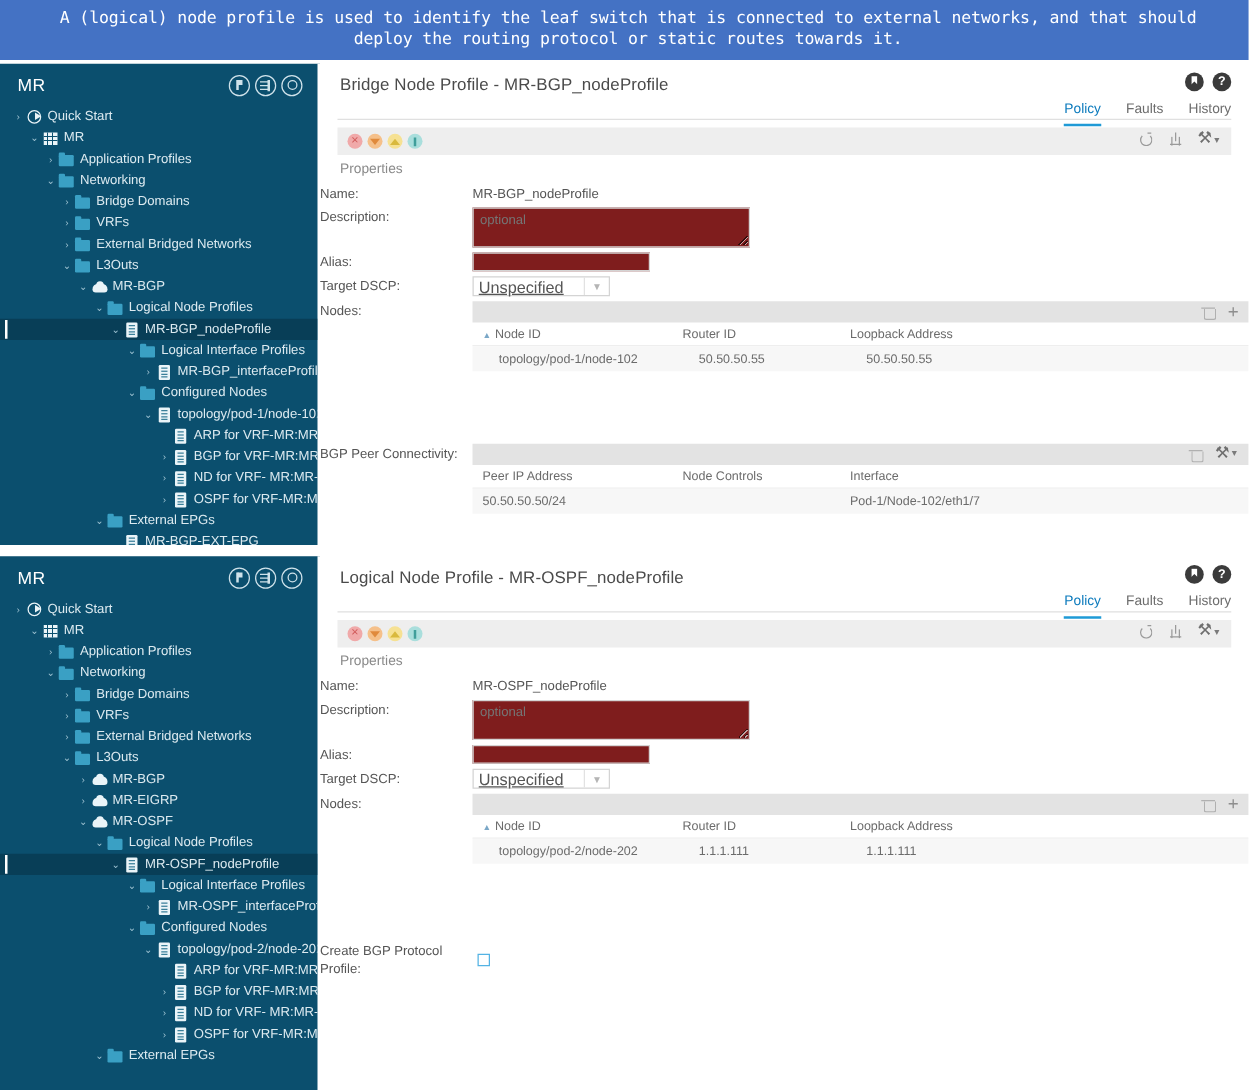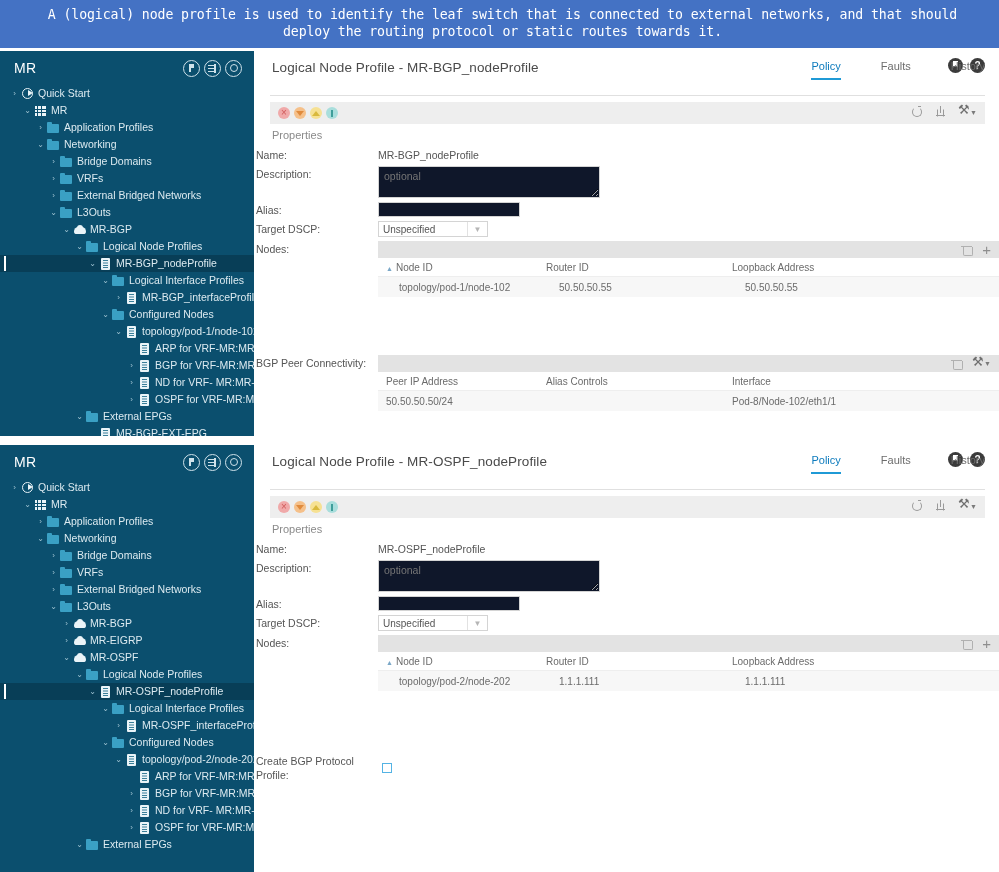--- a/index.html
+++ b/index.html
@@ -243,23 +243,23 @@
   }
   .circ-ico.bookmark::after {
     content: "";
     position: absolute; left: 5px; top: 2.5px;
     width: 5px; height: 7px;
     background: #ffffff;
     clip-path: polygon(0 0, 100% 0, 100% 100%, 50% 68%, 0 100%);
   }
   .tabs {
     position: absolute;
-    right: 14px; top: 9px;
-    display: flex;
-    gap: 40px;
+    right: 14px; top: 30px;
+    display: flex;
+    gap: 20px;
     font-size: 11px;
   }
   .tab {
     color: #6d6d6d;
     padding-bottom: 6px;
   }
   .tab.active {
     color: #0d7bbd;
     border-bottom: 2.5px solid #1f9ad6;
   }
@@ -350,35 +350,35 @@
     padding-right: 5px;
     color: #555555;
     font-size: 10.5px;
     line-height: 14px;
     box-sizing: border-box;
     padding-top: 1px;
   }
   .fvalue { font-size: 10.5px; color: #555; line-height: 14px; padding-top: 1px; }
   .inp {
     border: 1px solid #d4d4d4;
-    background: #0f172a;
+    background: #7f1d1d;
     box-sizing: border-box;
     font-family: "Liberation Sans", sans-serif;
     font-size: 10.5px;
     color: #9b9b9b;
     padding: 3px 5px;
   }
   .inp.desc { width: 222px; height: 32px; }
   .inp.alias { width: 142px; height: 15px; }
   .sel-wrap {
     display: flex; width: 110px; height: 16px;
     border: 1px solid #d4d4d4; box-sizing: border-box;
     align-items: center;
   }
-  .sel-text { flex: 1; font-size: 10px; color: #555; padding-left: 4px; }
+  .sel-text { flex: 1; font-size: 13px; color: #555; padding-left: 4px; text-decoration: underline; }
   .sel-arrow {
     width: 19px; height: 100%;
     border-left: 1px solid #e2e2e2;
     display: flex; align-items: center; justify-content: center;
     color: #b5b5b5; font-size: 8px;
   }
 
   
   .tbl-block { flex: 1; }
   .tbl-head-bar {
@@ -425,21 +425,21 @@
     display: flex;
     height: 20px;
     align-items: center;
     font-size: 10px;
     color: #6b6b6b;
     background: #f7f7f7;
     padding-left: 8px;
     box-sizing: border-box;
   }
   .c1 { width: 160px; }
-  .c2 { width: 186px; }
+  .c2 { width: 134px; }
   .c3 { width: 200px; }
   .sort-arrow {
     color: #7aa7c7; font-size: 7px; margin-right: 3px;
   }
   .chk {
     width: 10px; height: 10px;
     border: 1.4px solid #54b3e4;
     background: #ffffff;
     display: inline-block;
     box-sizing: border-box;
@@ -567,21 +567,21 @@
         <div class="tnode" style="padding-left: 88px;">
           <span class="caret none"></span>
           <span class="ticon doc"></span>
           <span class="tlabel">MR-BGP-EXT-EPG</span>
         </div>
       </div>
   </div>
 
   <div class="main">
     <div class="main-head">
-      <div class="page-title">Logical Node Profile - MR-BGP_nodeProfile</div>
+      <div class="page-title">Bridge Node Profile - MR-BGP_nodeProfile</div>
       <div class="head-icons">
         <span class="circ-ico bookmark"></span>
         <span class="circ-ico">?</span>
       </div>
       <div class="tabs">
         <div class="tab active">Policy</div>
         <div class="tab">Faults</div>
         <div class="tab">History</div>
       </div>
     </div>
@@ -652,27 +652,27 @@
         <div class="tbl-block">
           <div class="tbl-head-bar">
             <span class="trash"></span>
             <span style="display:flex;align-items:center;">
               <span class="tool-ico wrench"></span>
               <span class="caret-dn">▼</span>
             </span>
           </div>
           <div class="col-head">
             <span class="c1">Peer IP Address</span>
-            <span class="c2">Alias Controls</span>
+            <span class="c2">Node Controls</span>
             <span class="c3">Interface</span>
           </div>
           <div class="data-row">
             <span class="c1">50.50.50.50/24</span>
             <span class="c2"></span>
-            <span class="c3">Pod-8/Node-102/eth1/1</span>
+            <span class="c3">Pod-1/Node-102/eth1/7</span>
           </div>
         </div>
       </div>
     </div>
   </div>
 </div>
 
 <div class="panel" id="panel-ospf">
 
   <div class="sidebar">

